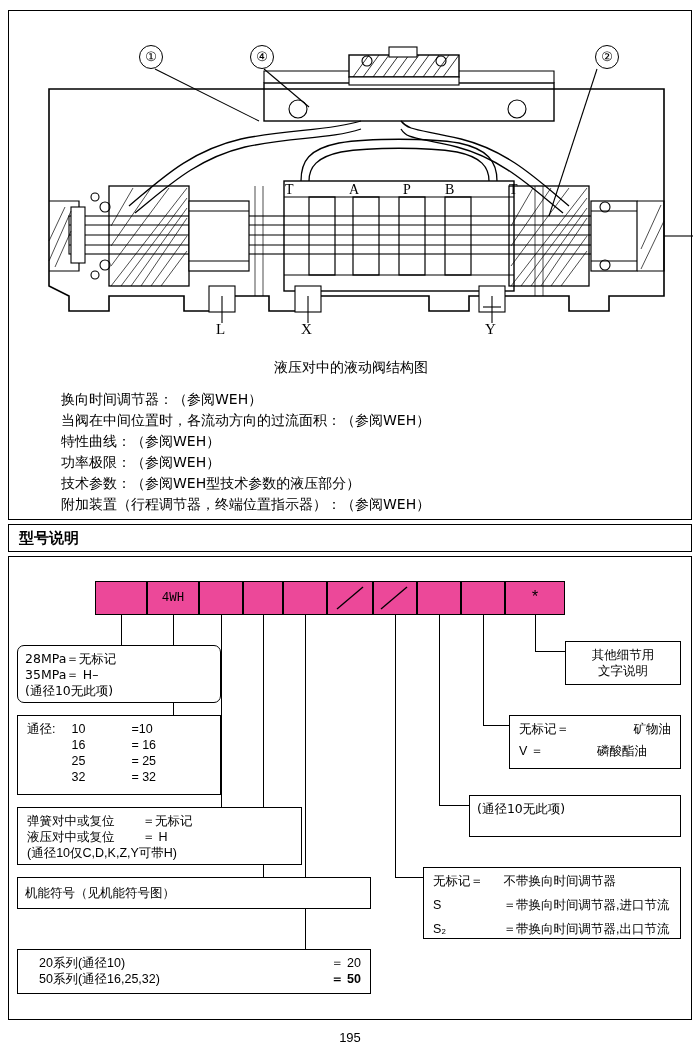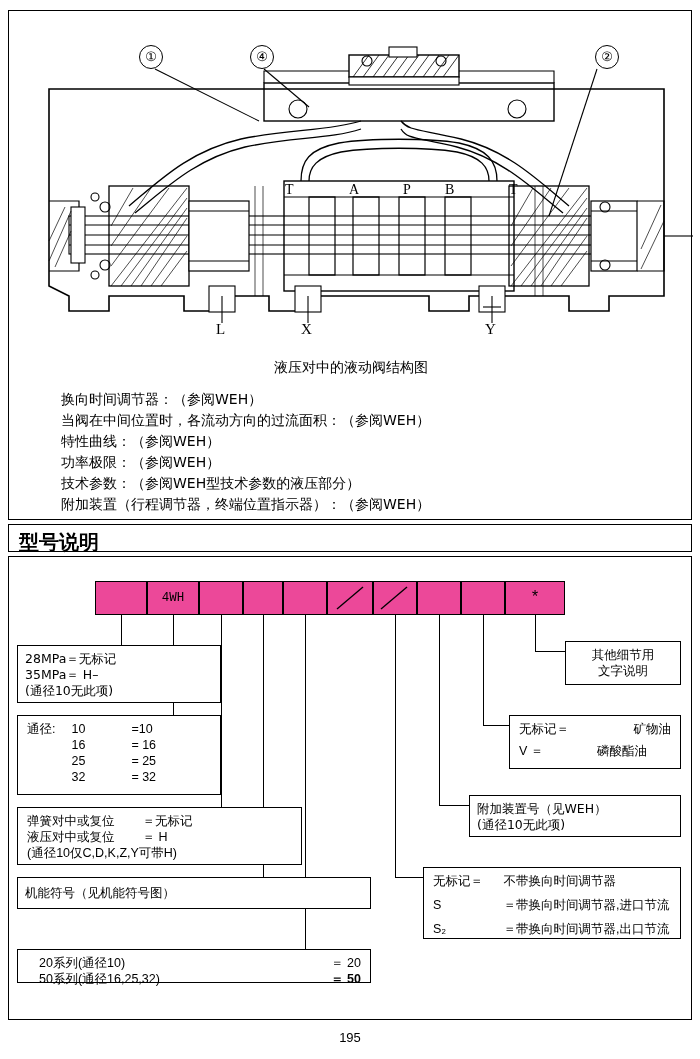--- a/index.html
+++ b/index.html
@@ -4,21 +4,21 @@
 <style>
   html,body{margin:0;padding:0;background:#ffffff;}
   body{width:700px;height:1059px;font-family:"Liberation Serif",serif;color:#000;position:relative;}
   .page{position:absolute;left:0;top:0;width:700px;height:1059px;}
 
   
   .frame{position:absolute;left:8px;top:10px;width:684px;height:510px;border:1.5px solid #000;box-sizing:border-box;}
   .frame2{position:absolute;left:8px;top:524px;width:684px;height:28px;border:1.5px solid #000;box-sizing:border-box;background:#fff;}
   .frame3{position:absolute;left:8px;top:556px;width:684px;height:464px;border:1.5px solid #000;box-sizing:border-box;}
 
-  .sec-title{position:absolute;left:10px;top:4px;font-size:20px;font-weight:bold;font-family:"Liberation Sans",sans-serif;}
+  .sec-title{position:absolute;left:10px;top:4px;font-size:15px;font-weight:bold;font-family:"Liberation Sans",sans-serif;}
 
   
   .draw{position:absolute;left:0;top:0;width:684px;height:330px;}
 
   
   .caption{position:absolute;left:0;top:348px;width:684px;text-align:center;font-size:14px;}
   .specs{position:absolute;left:40px;top:378px;font-size:14px;line-height:21px;}
   .specs div{white-space:nowrap;margin-left:12px;}
 
   
@@ -236,21 +236,21 @@
       <div class="lead" style="left:112px;top:118px;width:52px;height:1.3px;"></div>
       <div class="lead" style="left:164px;top:178px;width:48px;height:1.3px;"></div>
       <div class="lead" style="left:212px;top:264px;width:42px;height:1.3px;"></div>
       <div class="lead" style="left:254px;top:336px;width:42px;height:1.3px;"></div>
 
       <div class="lead" style="left:386px;top:58px;width:1.3px;height:262px;"></div>
       <div class="lead" style="left:430px;top:58px;width:1.3px;height:190px;"></div>
       <div class="lead" style="left:474px;top:58px;width:1.3px;height:110px;"></div>
       <div class="lead" style="left:526px;top:58px;width:1.3px;height:36px;"></div>
 
-      <div class="box cn" style="left:8px;top:88px;width:204px;height:58px;">
+      <div class="box cn" style="left:8px;top:88px;width:204px;height:58px;border-radius:7px;">
         <span class="r">28MPa＝无标记</span>
         <span class="r">35MPa＝ H–</span>
         <span class="r">(通径10无此项)</span>
       </div>
 
       <div class="box cn" style="left:8px;top:158px;width:204px;height:80px;">
         <table class="tbl">
           <tbody>
               <tr>
                 <td>通径:</td>
@@ -291,21 +291,21 @@
                 <td colspan="2">(通径10仅C,D,K,Z,Y可带H)</td>
               </tr>
         </tbody>
           </table>
       </div>
 
       <div class="box cn" style="left:8px;top:320px;width:354px;height:32px;display:flex;align-items:center;">
         <span>机能符号（见机能符号图）</span>
       </div>
 
-      <div class="box cn" style="left:8px;top:392px;width:354px;height:34px;padding-left:19px;">
+      <div class="box cn" style="left:8px;top:392px;width:354px;height:45px;padding-left:19px;">
         <table class="tbl" style="width:100%;">
           <tbody>
               <tr>
                 <td>20系列(通径10)</td>
               <td style="text-align:right;">＝ 20</td>
               </tr>
           <tr>
                 <td>50系列(通径16,25,32)</td>
               <td style="text-align:right;font-weight:bold;">＝ 50</td>
               </tr>
@@ -329,21 +329,20 @@
           <tr>
                 <td style="padding-top:6px;">V        ＝</td>
               <td style="text-align:left;padding-top:6px;">磷酸酯油</td>
               </tr>
         </tbody>
           </table>
       </div>
       <div class="lead" style="left:474px;top:168px;width:26px;height:1.3px;"></div>
 
       <div class="box cn" style="left:460px;top:238px;width:212px;height:42px;">
-        <span class="r">附加装置号（见WEH）</span>
         <span class="r">(通径10无此项)</span>
       </div>
       <div class="lead" style="left:430px;top:248px;width:30px;height:1.3px;"></div>
 
       <div class="box cn" style="left:414px;top:310px;width:258px;height:72px;">
         <table class="tbl" style="width:100%;">
           <tbody>
               <tr>
                 <td>无标记＝</td>
               <td style="padding-left:18px;">不带换向时间调节器</td>

